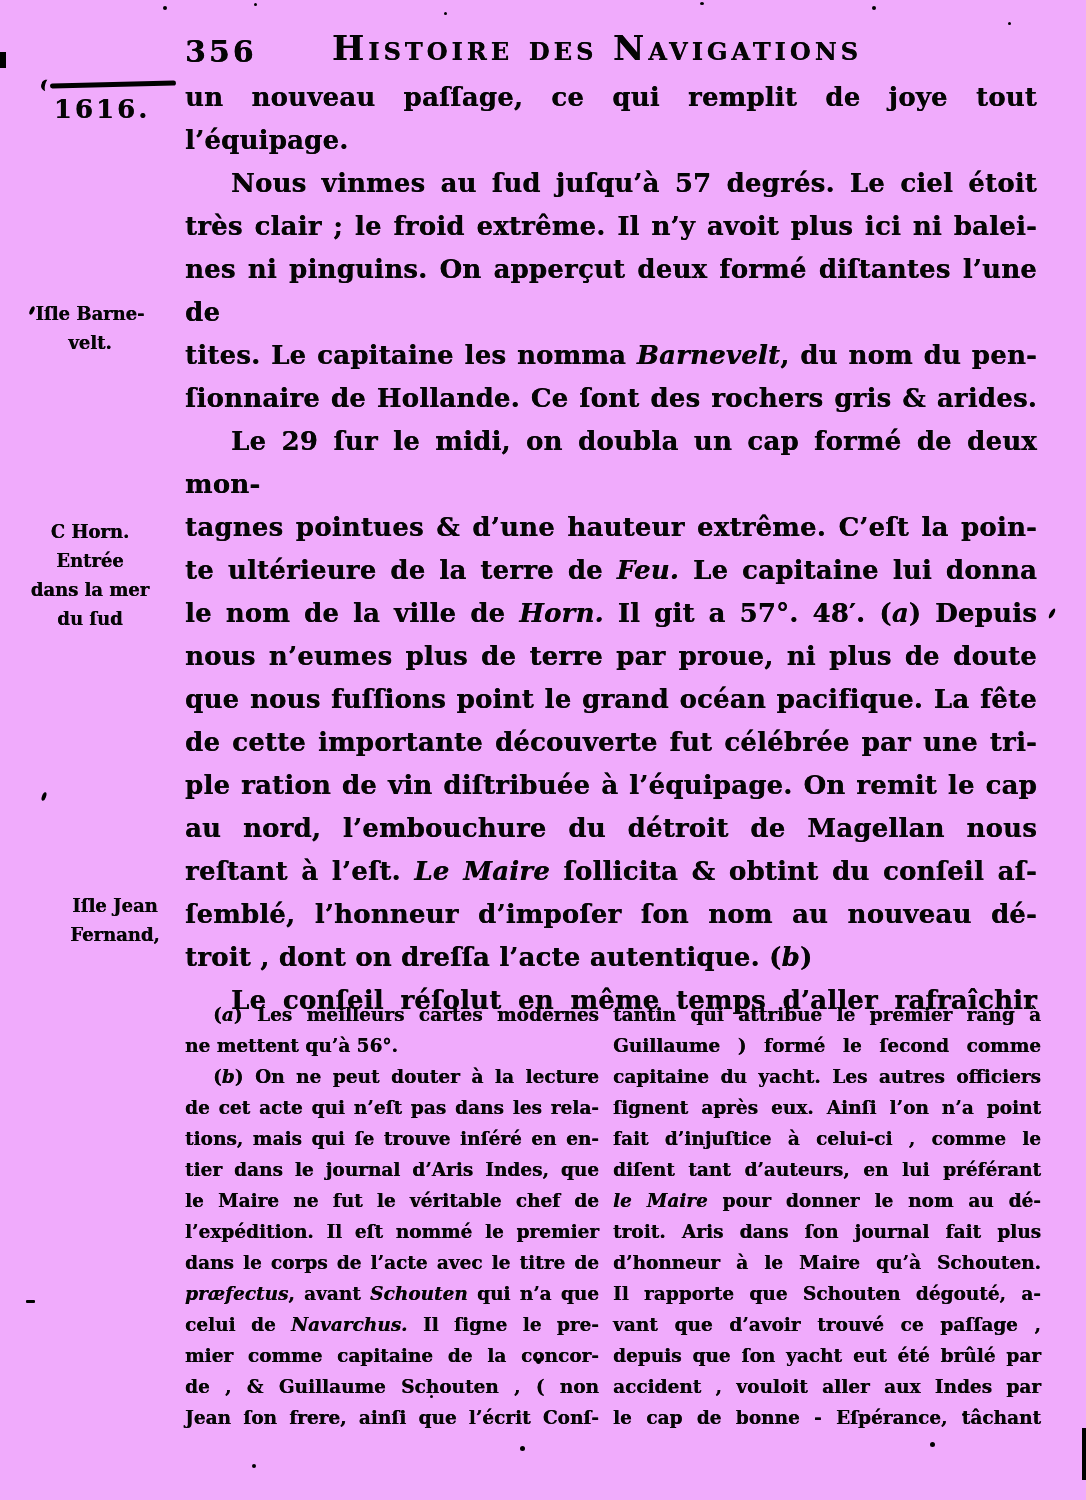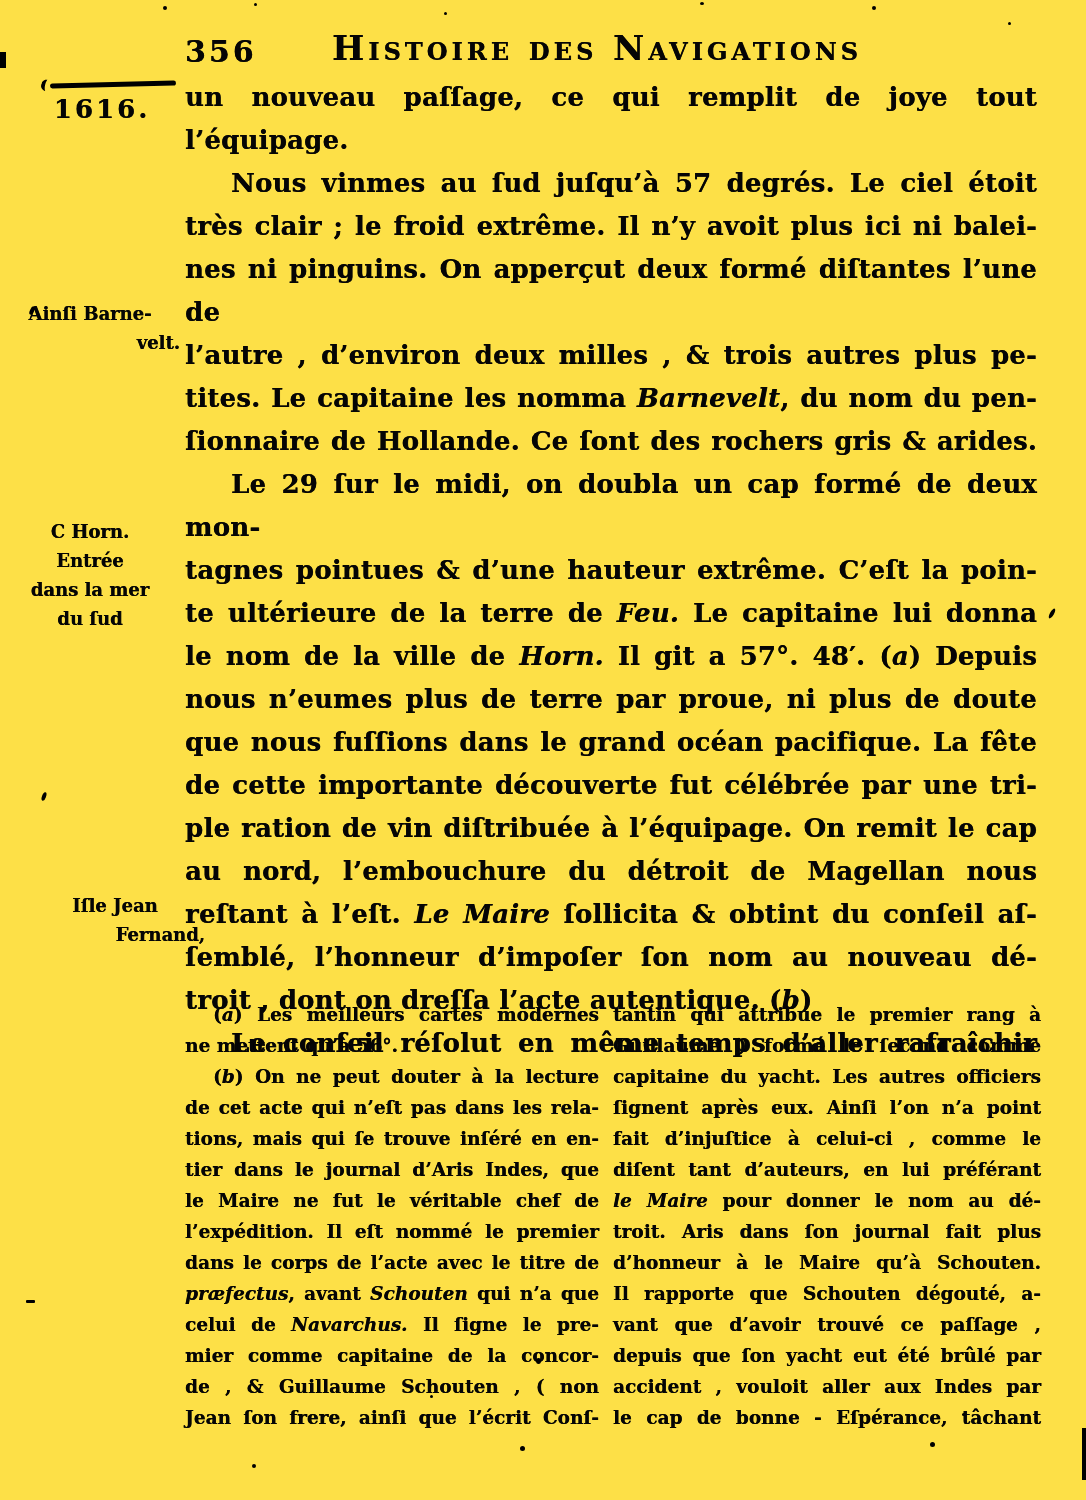--- a/index.html
+++ b/index.html
@@ -1,17 +1,17 @@
 <!DOCTYPE html>
 <html><head>
 <meta charset="utf-8">
 <style>
   html,body{margin:0;padding:0;background:#e8e8e4;}
   .page{
-    position:relative;width:1086px;height:1500px;background:#fde047;
+    position:relative;width:1086px;height:1500px;background:#f0abfc;
     color:#050505;font-family:"DejaVu Serif","Liberation Serif",serif;
     font-weight:700;overflow:hidden;margin:0 auto;
     text-shadow:0.3px 0.3px 0.4px rgba(0,0,0,0.85);
   }
   
   .hdr{position:absolute;left:185px;top:26px;width:852px;height:50px;}
   .pagenum{position:absolute;left:0;top:8px;font-size:30px;letter-spacing:3px;}
   .running-title{
     position:absolute;left:72px;right:100px;top:2px;text-align:center;
     font-variant:small-caps;font-size:34px;letter-spacing:4px;white-space:nowrap;
@@ -21,21 +21,21 @@
   .note-year{top:82px;}
   .year-rule{position:relative;margin-left:50px;width:126px;height:5px;background:#000;
     border-radius:3px;transform:rotate(-1.4deg);}
   .year-rule::before{content:"";position:absolute;left:-9px;top:-4px;width:9px;height:12px;
     border-left:4px solid #000;border-radius:7px 0 0 7px;transform:rotate(14deg);}
   .year-text{margin-top:7px;text-align:center;font-size:26px;letter-spacing:3px;padding-left:24px;}
   .note-barnevelt{top:299px;}
   .note-horn{top:517px;}
   .note-fernand{top:891px;margin-left:25px;}
   .mline{font-size:18px;line-height:29px;text-align:center;}
-  .mline.mleft{text-align:right;padding-left:0;}
+  .mline.mleft{text-align:center;padding-left:0;}
   
   .main-text{position:absolute;left:185px;top:76px;width:852px;}
   .tline{font-size:26px;line-height:43px;text-align:justify;text-align-last:justify;letter-spacing:0.2px;}
   .tline.indent{text-indent:46px;}
   .tline.endline{text-align-last:left;}
   em{font-style:italic;}
   
   .footnotes{position:absolute;left:185px;top:955px;width:856px;display:flex;gap:14px;}
   .fcol{width:414px;margin-top:44px;}
   .fcol-right{width:428px;}
@@ -53,48 +53,47 @@
   <div class="hdr">
     <span class="pagenum">356</span>
     <span class="running-title">Histoire des Navigations</span>
   </div>
 
   <div class="mnote note-year">
     <div class="year-rule"></div>
     <div class="year-text">1616.</div>
   </div>
   <div class="mnote note-barnevelt">
-      <div class="mline">Ainſi Barne-</div>
+      <div class="mline">Iſle Barne-</div>
       <div class="mline mleft">velt.</div>
     </div>
   <div class="mnote note-horn">
       <div class="mline">C Horn.</div>
       <div class="mline">Entrée</div>
       <div class="mline">dans la mer</div>
       <div class="mline">du ſud</div>
     </div>
   <div class="mnote note-fernand">
       <div class="mline">Iſle Jean</div>
       <div class="mline mleft">Fernand,</div>
     </div>
 
   <div class="main-text">
       <div class="tline"><span>un nouveau paſſage, ce qui remplit de joye tout l’équipage.</span></div>
       <div class="tline indent"><span>Nous vinmes au ſud juſqu’à 57 degrés. Le ciel étoit</span></div>
       <div class="tline"><span>très clair ; le froid extrême. Il n’y avoit plus ici ni balei-</span></div>
       <div class="tline"><span>nes ni pinguins. On apperçut deux formé diſtantes l’une de</span></div>
-      <div class="tline"><span>l’autre , d’environ deux milles , &amp; trois autres plus pe-</span></div>
       <div class="tline"><span>tites. Le capitaine les nomma </span><em>Barnevelt</em><span>, du nom du pen-</span></div>
       <div class="tline"><span>ſionnaire de Hollande. Ce ſont des rochers gris &amp; arides.</span></div>
       <div class="tline indent"><span>Le 29 ſur le midi, on doubla un cap formé de deux mon-</span></div>
       <div class="tline"><span>tagnes pointues &amp; d’une hauteur extrême. C’eſt la poin-</span></div>
       <div class="tline"><span>te ultérieure de la terre de </span><em>Feu.</em><span> Le capitaine lui donna</span></div>
       <div class="tline"><span>le nom de la ville de </span><em>Horn.</em><span> Il git a 57°. 48′. (</span><em>a</em><span>) Depuis</span></div>
       <div class="tline"><span>nous n’eumes plus de terre par proue, ni plus de doute</span></div>
-      <div class="tline"><span>que nous fuſſions dans le grand océan pacifique. La fête</span></div>
+      <div class="tline"><span>que nous fuſſions point le grand océan pacifique. La fête</span></div>
       <div class="tline"><span>de cette importante découverte fut célébrée par une tri-</span></div>
       <div class="tline"><span>ple ration de vin diſtribuée à l’équipage. On remit le cap</span></div>
       <div class="tline"><span>au nord, l’embouchure du détroit de Magellan nous</span></div>
       <div class="tline"><span>reſtant à l’eſt. </span><em>Le Maire</em><span> ſollicita &amp; obtint du conſeil aſ-</span></div>
       <div class="tline"><span>ſemblé, l’honneur d’impoſer ſon nom au nouveau dé-</span></div>
       <div class="tline endline"><span>troit , dont on dreſſa l’acte autentique. (</span><em>b</em><span>)</span></div>
       <div class="tline indent"><span>Le conſeil réſolut en même temps d’aller rafraîchir</span></div>
     </div>
 
   <div class="footnotes">

